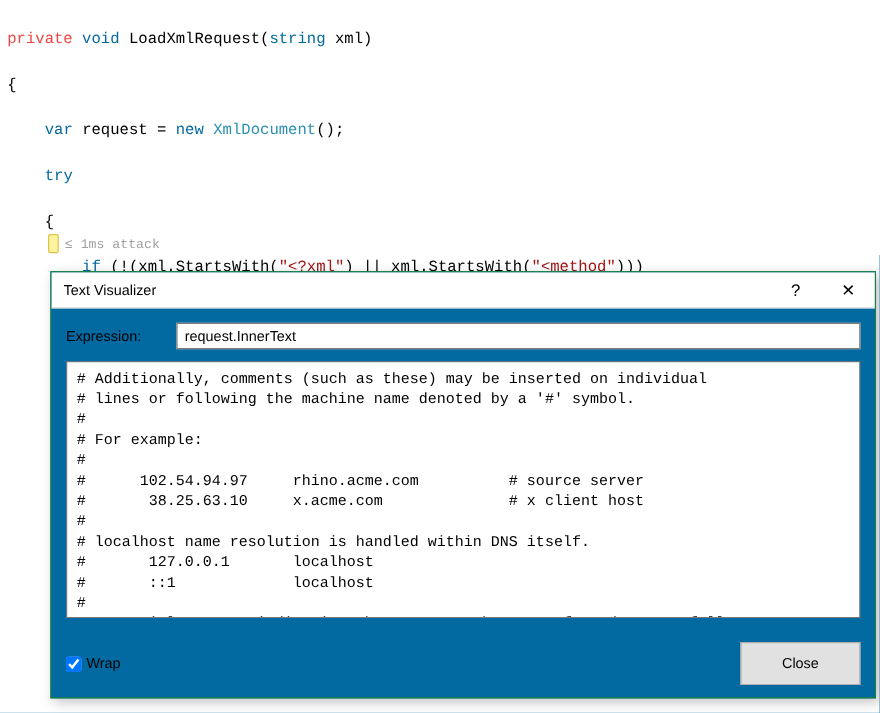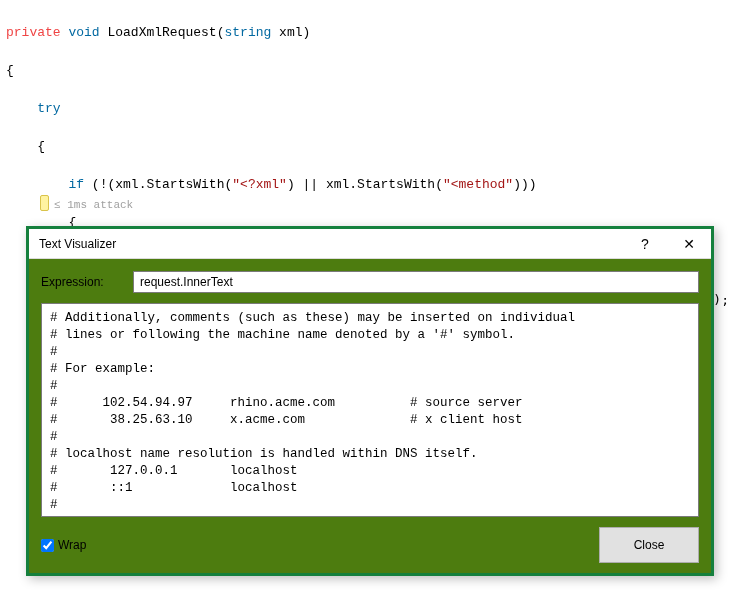--- a/index.html
+++ b/index.html
@@ -45,25 +45,25 @@
     position: absolute;
     right: 4px;
     top: 292px;
     color: #000;
     font-family: Consolas, monospace;
     font-size: 13px;
   }
 
   .dialog {
     position: absolute;
-    left: 26px;
+    left: 42px;
     top: 226px;
     width: 688px;
-    background: #4d7c0f;
-    border: 3px solid #15803d;
+    background: #0369a1;
+    border: 1px solid #15803d;
     box-shadow: 3px 3px 10px rgba(0,0,0,0.25);
     font-family: 'Segoe UI', Tahoma, sans-serif;
     font-size: 12px;
   }
   .titlebar {
     display: flex;
     align-items: center;
     height: 30px;
     background: #ffffff;
     border-bottom: 1px solid #dcdcdc;
@@ -87,39 +87,40 @@
   }
   .value-label { display:block; margin-bottom:4px; color:#000; }
   .value-box {
     width:100%; height:214px; border:1px solid #7a7a7a; background:#fff;
     font-family: Liberation Mono, monospace;
     font-size:12.5px; line-height:17px;
     padding:6px 8px; overflow-y:scroll; white-space:pre;
     color:#000;
   }
   .footer {
-    display:flex; align-items:center; padding-top:10px;
+    display:flex; align-items:center; padding-top:20px;
   }
   .wrap-check { display:flex; align-items:center; gap:4px; }
   .wrap-check input { width:13px; height:13px; }
   .footer .spacer { flex:1; }
   .close-btn {
     width:100px; height:36px; background:#e1e1e1;
     border:1px solid #adadad; font-family:'Segoe UI',sans-serif;
     font-size:12px; cursor:pointer;
   }
 
   .line { display:block; }
 </style>
 </head>
 <body>
 
 <div class="editor">
 <span class="line"><span class="kw-access">private</span> <span class="kw-type">void</span> <span class="method">LoadXmlRequest</span>(<span class="kw-type">string</span> <span class="plain">xml</span>)</span>
 <span class="line">{</span>
+<span class="line">    <span class="kw-type">var</span> <span class="plain">request</span> = <span class="kw-type">new</span> <span class="type-name">XmlDocument</span>();</span>
 <span class="line">    <span class="kw-type">try</span></span>
 <span class="line">    {</span>
 <span class="line">        <span class="kw-type">if</span> (!(xml.<span>StartsWith</span>(<span class="str">"&lt;?xml"</span>) || xml.<span>StartsWith</span>(<span class="str">"&lt;method"</span>)))</span>
 <span class="line">        {</span>
 <span class="line">            xml = xml.<span>Substring</span>(xml.<span>IndexOf</span>(<span class="str">"&lt;?xml"</span>));</span>
 <span class="line">        }</span>
 <span class="line"> </span>
 <span class="line">        request.<span>LoadXml</span>(xml);</span>
 </div>
 <div class="gutter-marker"></div>

